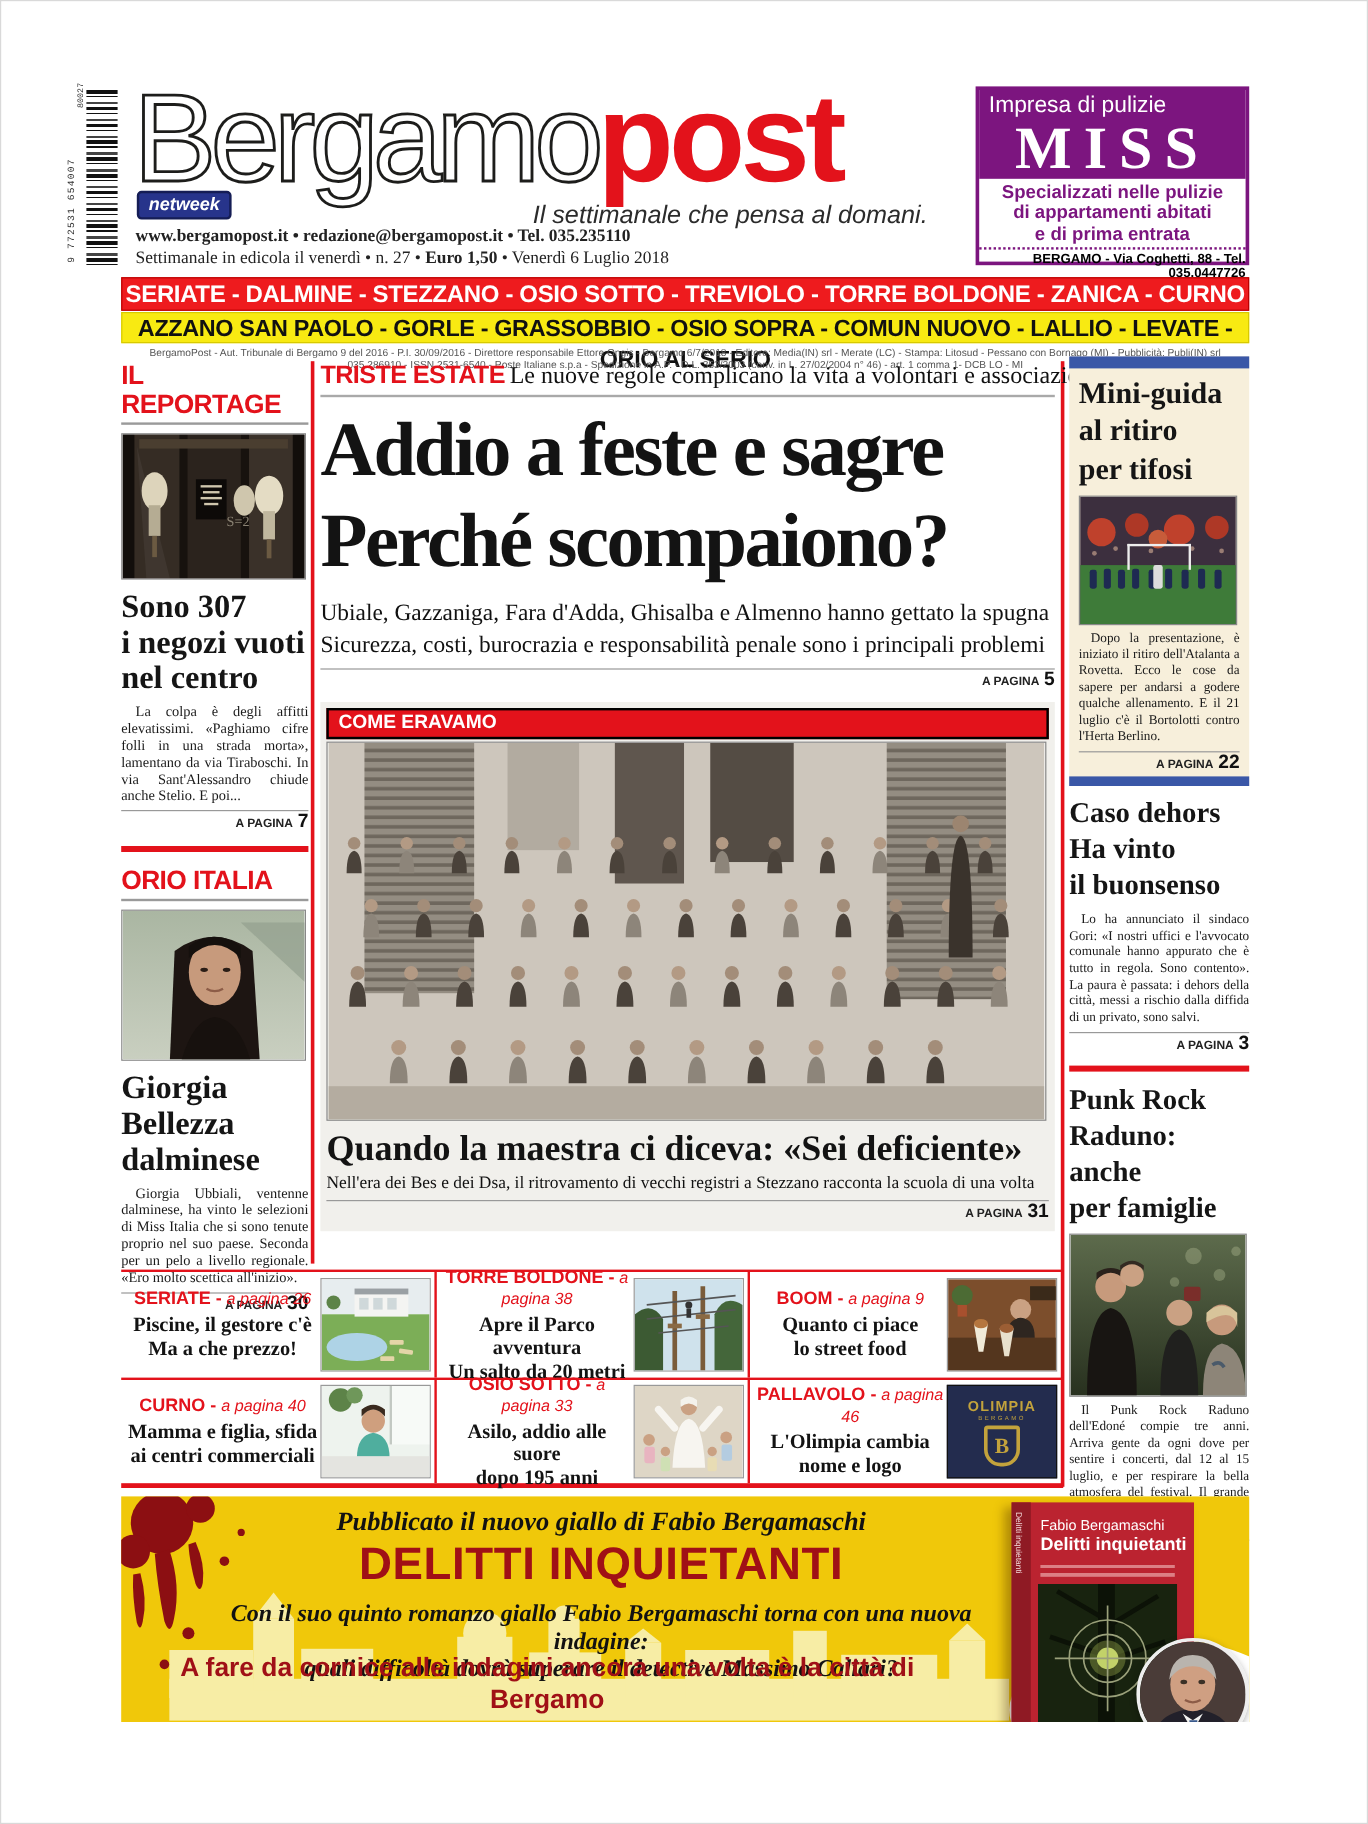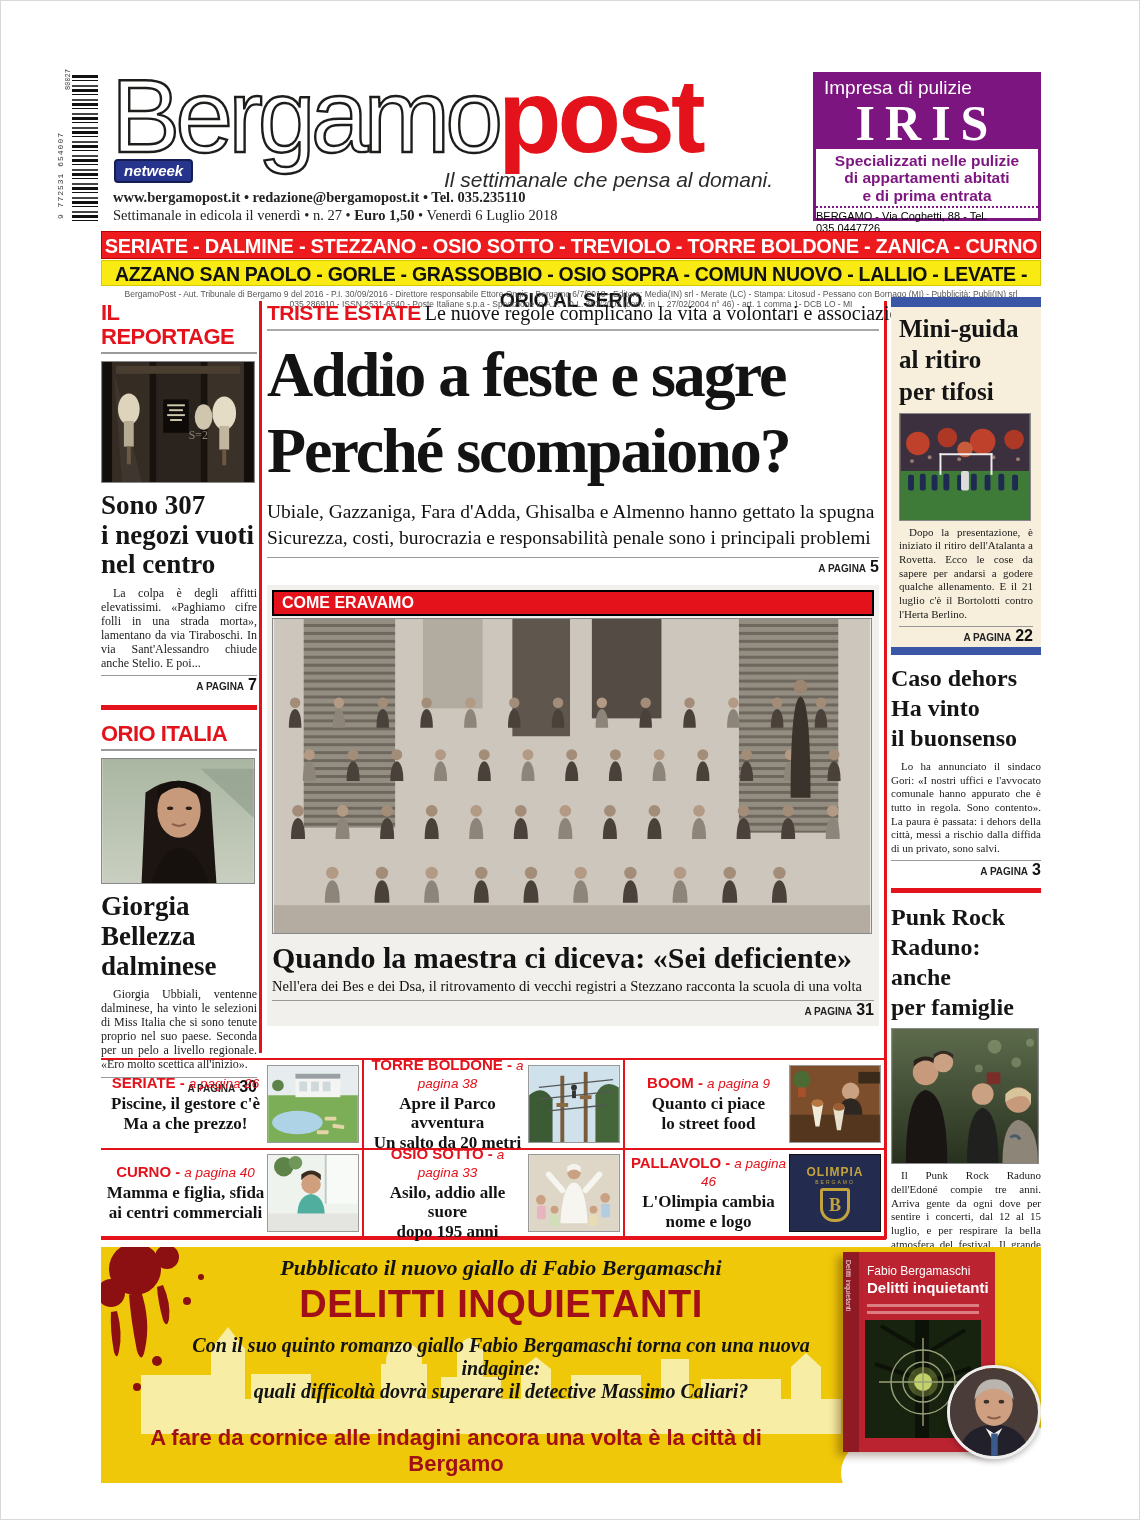--- a/index.html
+++ b/index.html
@@ -32,21 +32,21 @@
   .contact2{left:112px;top:206px;font-size:14.5px;color:#222;}
   .contact2 b{font-weight:bold;}
 
   
   .iris{left:812px;top:71px;width:228px;height:149px;border:3px solid var(--purple);background:#fff;}
   .iris-top{background:var(--purple);color:#fff;height:74px;padding:2px 8px 0;}
   .iris-k{font-family:"Liberation Sans",sans-serif;font-size:19px;}
   .iris-b{font-family:"Liberation Serif",serif;font-size:50px;line-height:48px;font-weight:bold;letter-spacing:10px;text-align:center;}
   .iris-claim{color:var(--purple);font-family:"Liberation Sans",sans-serif;font-weight:bold;font-size:15.5px;
     line-height:1.12;text-align:center;padding:3px 2px 2px;border-bottom:2px dotted var(--purple);}
-  .iris-addr{font-family:"Liberation Sans",sans-serif;font-weight:normal;font-size:11px;text-align:left;padding-top:2px;color:#000;}
+  .iris-addr{font-family:"Liberation Sans",sans-serif;font-weight:bold;font-size:11px;text-align:right;padding-top:2px;color:#000;}
   .iris-web{font-family:"Liberation Sans",sans-serif;font-weight:bold;font-size:15.5px;text-align:center;color:#000;letter-spacing:0.5px;}
 
   
   .strip{left:100px;width:940px;text-align:center;font-family:"Liberation Sans",sans-serif;font-weight:bold;letter-spacing:-0.3px;}
   .strip-red{top:230px;height:28px;background:#ee1b1e;color:#fff;font-size:20px;line-height:28px;border:1px solid #b00;}
   .strip-yel{top:259px;height:26px;background:var(--yellow);color:#111;font-size:19.5px;line-height:26px;border:1px solid #d8ca00;}
   .colophon{left:100px;top:288px;width:940px;text-align:center;font-family:"Liberation Sans",sans-serif;
     font-size:8.5px;color:#555;}
 
   
@@ -96,21 +96,21 @@
   .thead{font-size:17px;font-weight:bold;line-height:1.15;margin-top:2px;color:#131313;}
   .tphoto{width:92px;height:78px;flex:0 0 92px;border:1px solid #999;overflow:hidden;position:relative;}
   .olimpia{background:#232c4e;border:1px solid #111;width:92px;height:78px;flex:0 0 92px;
     display:flex;flex-direction:column;align-items:center;justify-content:center;}
   .ol-t{color:#c3a33c;font-family:"Liberation Sans",sans-serif;font-weight:bold;font-size:12px;letter-spacing:1px;}
   .ol-s{color:#c3a33c;font-family:"Liberation Sans",sans-serif;font-size:5px;letter-spacing:2px;}
   .ol-shield{width:30px;height:34px;margin-top:3px;border:3px solid #c3a33c;border-radius:3px 3px 14px 14px;
     color:#c3a33c;font-family:"Liberation Serif",serif;font-weight:bold;font-size:18px;line-height:28px;text-align:center;}
 
   
-  .ad{left:100px;top:1246px;width:940px;height:236px;background:var(--adyellow);overflow:hidden;}
+  .ad{left:100px;top:1246px;width:940px;height:188px;background:var(--adyellow);overflow:hidden;}
   .ad-corner{position:absolute;right:-40px;bottom:-50px;width:240px;height:120px;background:#fff;border-radius:50%;}
   .adtext{position:absolute;left:70px;top:8px;width:660px;text-align:center;}
   .ad1{font-size:22px;font-weight:bold;font-style:italic;color:#121212;}
   .adtitle{font-family:"Liberation Sans",sans-serif;font-weight:bold;font-size:38px;letter-spacing:0.5px;color:var(--addark);margin-top:2px;}
   .ad2{font-size:20px;font-weight:bold;font-style:italic;color:#121212;margin-top:8px;}
   .ad3{font-size:20px;font-weight:bold;font-style:italic;color:#121212;}
   .adbottom{position:absolute;left:30px;bottom:6px;width:650px;text-align:center;
     font-family:"Liberation Sans",sans-serif;font-weight:bold;font-size:22px;color:var(--addark);}
   .book{position:absolute;right:46px;top:5px;width:152px;height:200px;background:#bb2330;
     box-shadow:-6px 4px 8px rgba(60,30,0,.35);}
@@ -140,21 +140,21 @@
     <span class="lb">Bergamo</span><span class="lr">post</span>
   </div>
   <div class="abs netweek">netweek</div>
   <div class="abs tagline">Il settimanale che pensa al domani.</div>
   <div class="abs contact1">www.bergamopost.it  •  redazione@bergamopost.it  •  Tel. 035.235110</div>
   <div class="abs contact2"><span>Settimanale in edicola il venerdì • n. 27 • </span><b>Euro 1,50</b><span> • Venerdì 6 Luglio 2018</span></div>
 
   <div class="abs iris">
     <div class="iris-top">
       <div class="iris-k">Impresa di pulizie</div>
-      <div class="iris-b">IRIS</div>
+      <div class="iris-b">MISS</div>
     </div>
     <div class="iris-claim pl">Specializzati nelle pulizie
 di appartamenti abitati
 e di prima entrata</div>
     <div class="iris-addr">BERGAMO - Via Coghetti, 88 - Tel. 035.0447726</div>
     <div class="iris-web">www.impresadipulizieiris.it</div>
   </div>
 
   <div class="abs strip strip-red">SERIATE - DALMINE - STEZZANO - OSIO SOTTO - TREVIOLO - TORRE BOLDONE - ZANICA - CURNO - MOZZO</div>
   <div class="abs strip strip-yel">AZZANO SAN PAOLO - GORLE - GRASSOBBIO - OSIO SOPRA - COMUN NUOVO - LALLIO - LEVATE - ORIO AL SERIO</div>

